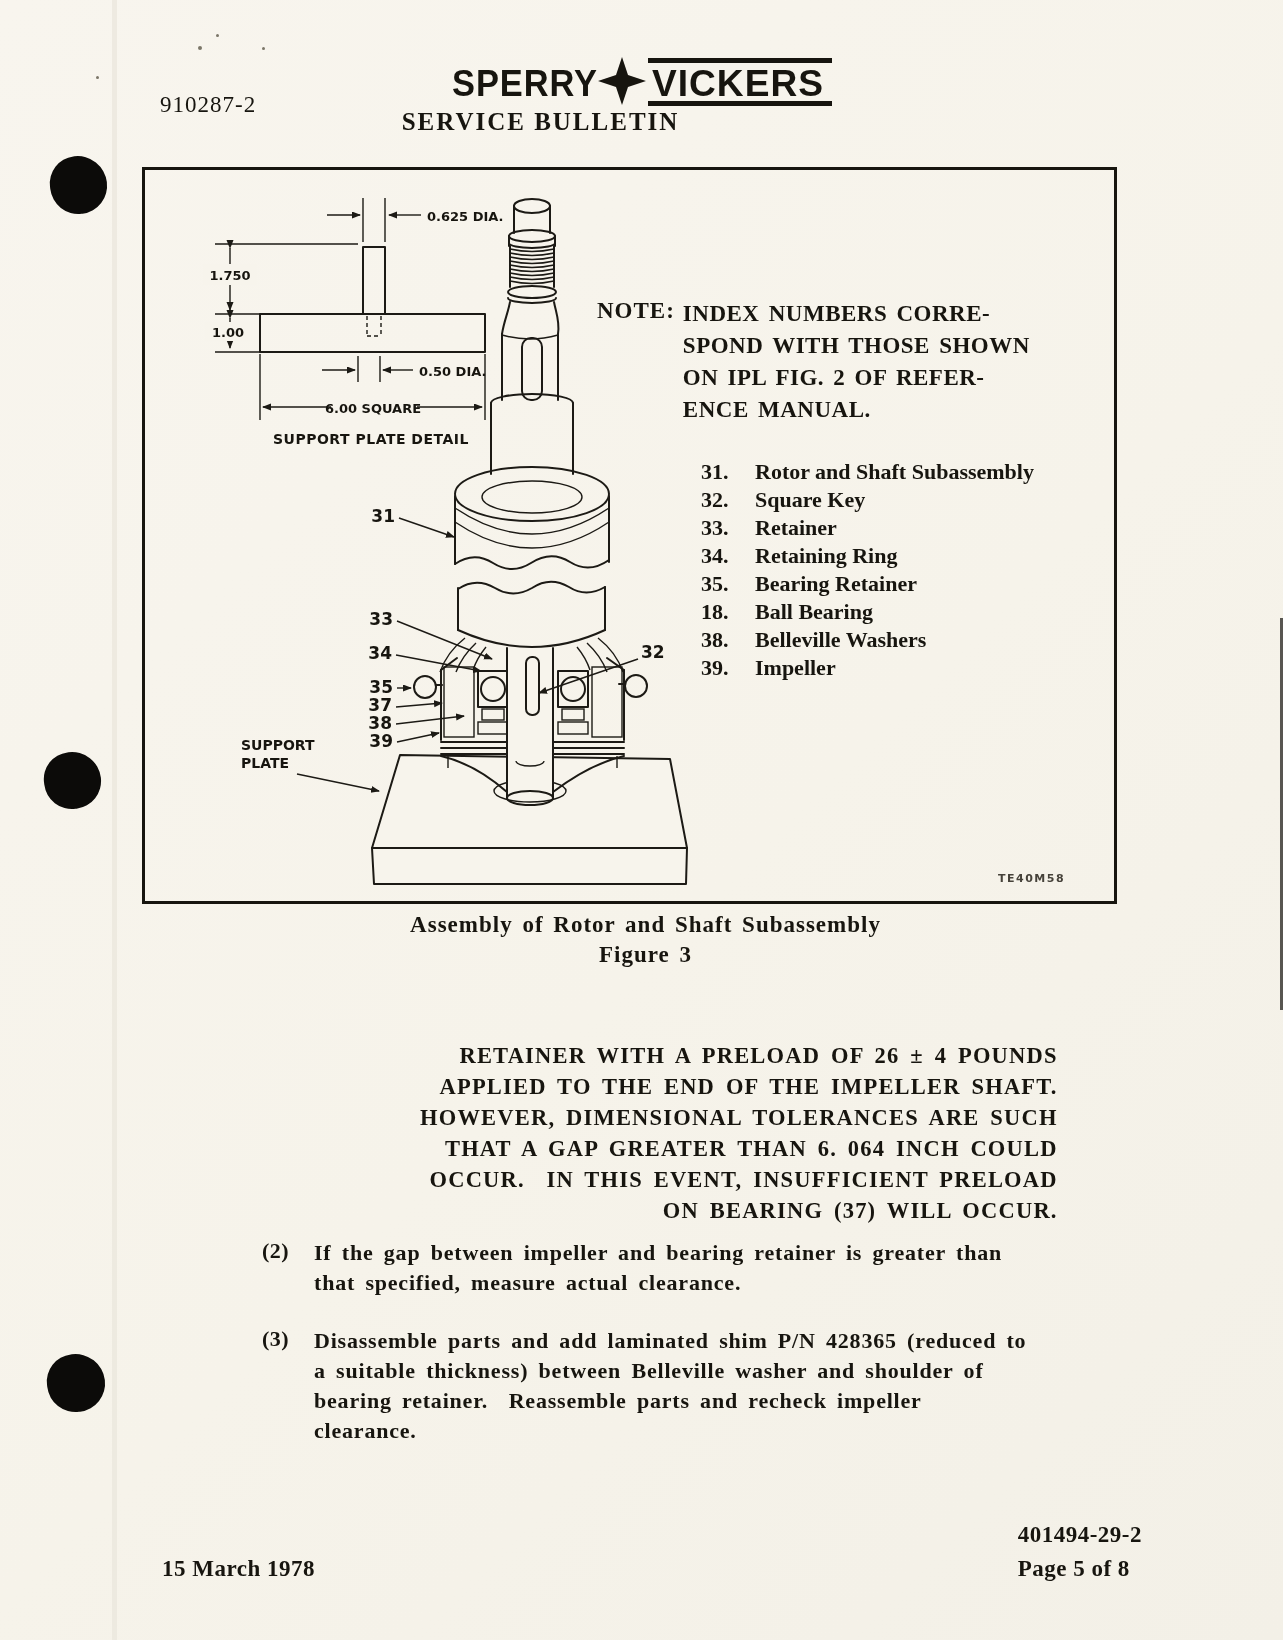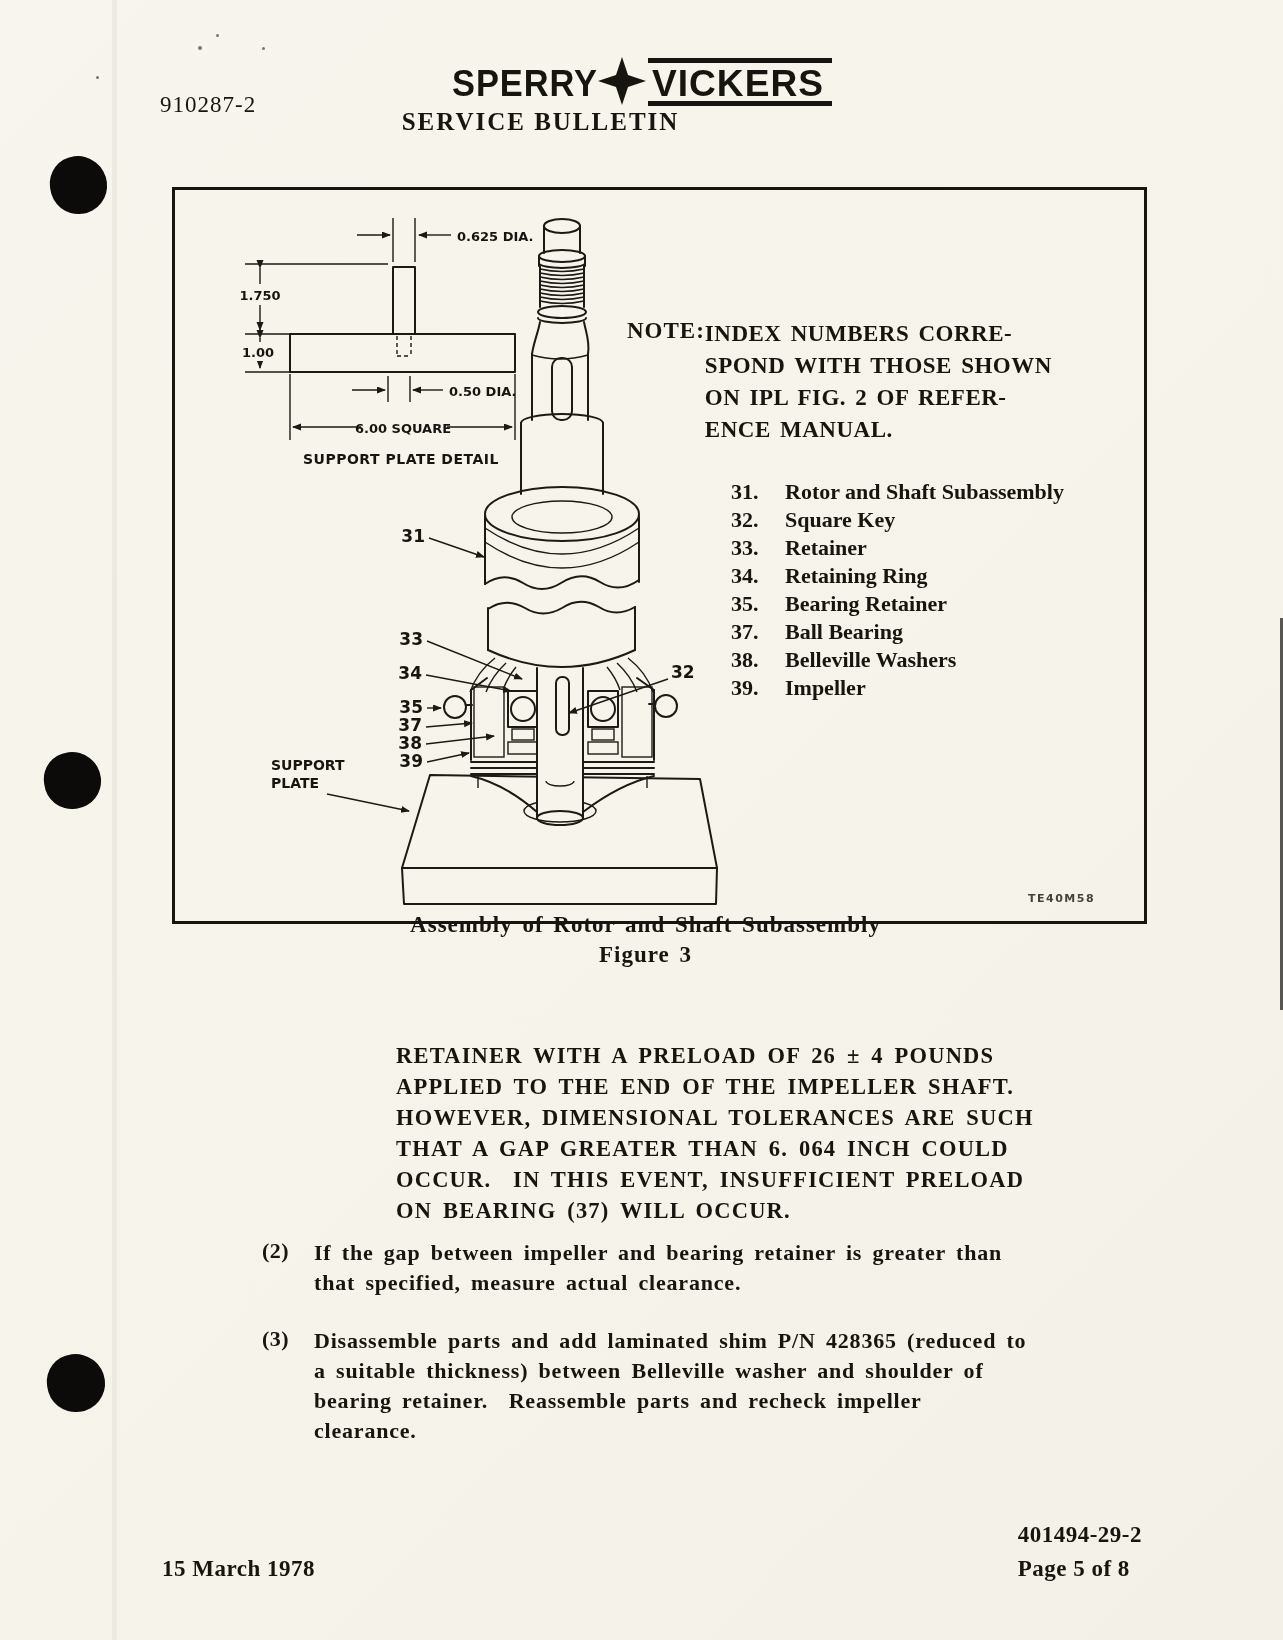--- a/index.html
+++ b/index.html
@@ -15,44 +15,44 @@
   .edge-mark{position:absolute;right:0;top:618px;width:3px;height:392px;background:#23211d;opacity:.75;}
   .speck{position:absolute;width:4px;height:4px;border-radius:50%;background:#7b7668;}
 
   
   .doc-number{left:160px;top:92px;font-size:23px;font-weight:normal;letter-spacing:1px;}
   .logo{left:452px;top:56px;}
   .logotxt{font-family:"Liberation Sans",sans-serif;font-weight:bold;font-size:37px;letter-spacing:1px;fill:#17150f;}
   .svc{left:0;top:108px;width:1081px;text-align:center;font-size:25px;font-weight:bold;letter-spacing:2px;}
 
   
-  .figure-box{left:172px;top:167px;width:975px;height:737px;border:3px solid #17150f;box-sizing:border-box;margin-top:20px;}
+  .figure-box{left:142px;top:167px;width:975px;height:737px;border:3px solid #17150f;box-sizing:border-box;}
   .fig-svg{position:absolute;left:0;top:0;}
   .ln{stroke:#1c1a15;stroke-width:2;fill:none;stroke-linecap:round;stroke-linejoin:round;}
   .lnthin{stroke:#1c1a15;stroke-width:1.4;fill:none;}
   .dash{stroke-dasharray:4 3;}
   .face{fill:#f7f4ec;}
   .dim{font:bold 13px "DejaVu Sans",sans-serif;fill:#17150f;}
   .callout{font:bold 17px "DejaVu Sans",sans-serif;fill:#17150f;}
   .sptitle{font:bold 14px "DejaVu Sans",sans-serif;letter-spacing:.5px;fill:#17150f;}
   .splbl{font:bold 14px "DejaVu Sans",sans-serif;fill:#17150f;}
   .te{font:bold 11px "DejaVu Sans",sans-serif;letter-spacing:1.5px;fill:#46423a;}
 
-  .note-block{left:452px;top:128px;display:flex;gap:0;font-size:23px;font-weight:bold;}
+  .note-block{left:452px;top:128px;display:flex;gap:8px;font-size:23px;font-weight:bold;}
   .note-lines div{line-height:32px;letter-spacing:.5px;word-spacing:3px;}
   .note-label{letter-spacing:1px;}
   .parts-list{left:556px;top:288px;font-size:22px;font-weight:bold;}
   .part-row{line-height:28px;display:flex;}
   .part-num{width:54px;}
 
   .caption{left:158px;top:910px;width:975px;text-align:center;font-size:23px;font-weight:bold;}
   .caption div{line-height:30px;letter-spacing:1px;word-spacing:3px;}
 
   
-  .warning{left:396px;top:1040px;font-size:22.5px;font-weight:bold;}
+  .warning{left:420px;top:1040px;font-size:22.5px;font-weight:bold;text-align:right;}
   .warning div{line-height:31px;letter-spacing:1.2px;word-spacing:4px;}
   .para{display:flex;font-size:22px;font-weight:bold;}
   .para .pnum{width:52px;letter-spacing:.5px;}
   .para .plines div{line-height:30px;letter-spacing:.8px;word-spacing:4px;}
   .para2{left:262px;top:1238px;}
   .para3{left:262px;top:1326px;}
 
   
   .footer-date{left:162px;top:1556px;font-size:23px;font-weight:bold;letter-spacing:.5px;}
   .footer-right{right:141px;top:1518px;text-align:left;font-size:23px;font-weight:bold;}
@@ -306,21 +306,21 @@
         </div>
       <div class="part-row">
           <span class="part-num">34.</span>
           <span>Retaining Ring</span>
         </div>
       <div class="part-row">
           <span class="part-num">35.</span>
           <span>Bearing Retainer</span>
         </div>
       <div class="part-row">
-          <span class="part-num">37.</span>
+          <span class="part-num">18.</span>
           <span>Ball Bearing</span>
         </div>
       <div class="part-row">
           <span class="part-num">38.</span>
           <span>Belleville Washers</span>
         </div>
       <div class="part-row">
           <span class="part-num">39.</span>
           <span>Impeller</span>
         </div>

